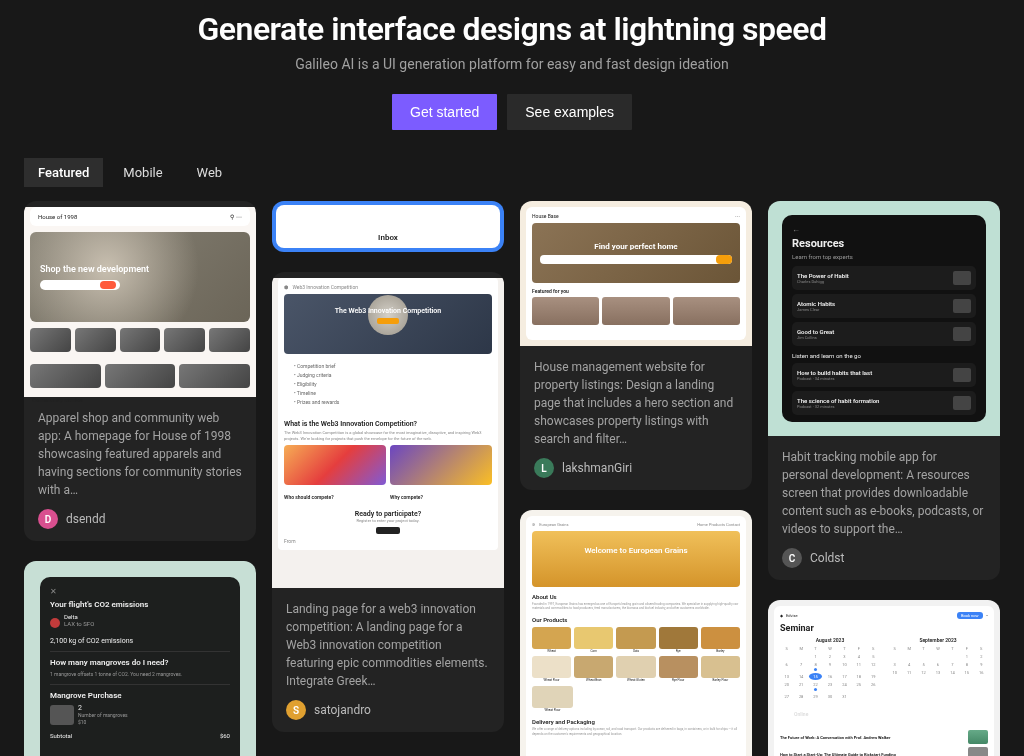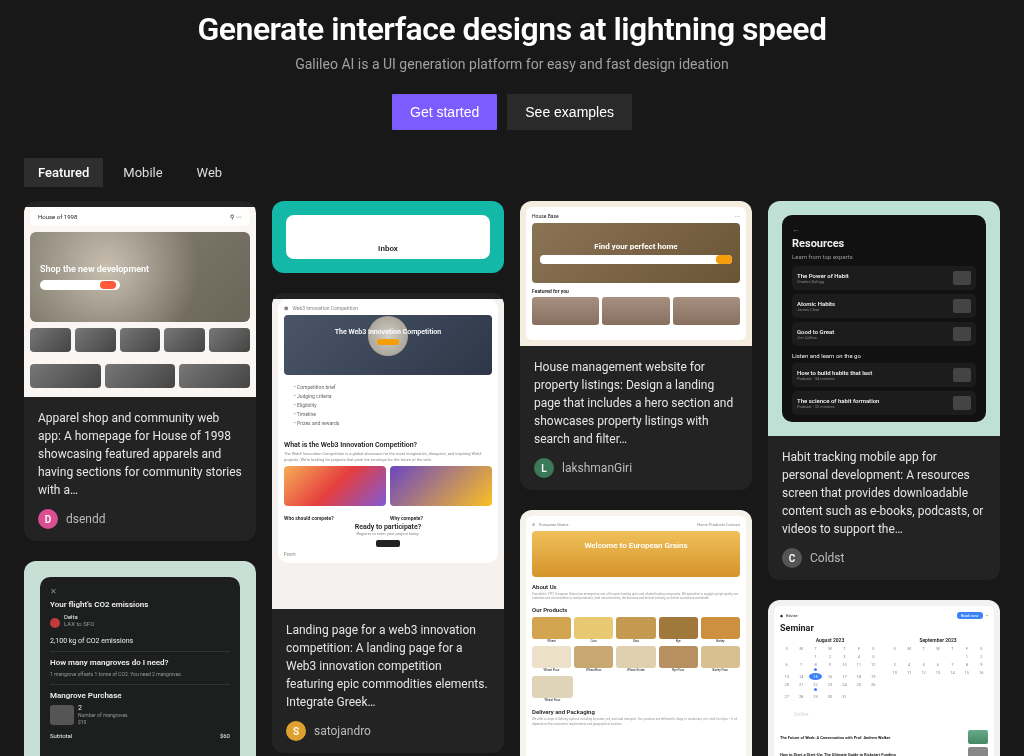--- a/index.html
+++ b/index.html
@@ -64,21 +64,21 @@
   overflow: hidden;
   margin-bottom: 16px;
   break-inside: avoid;
   display: inline-block;
   width: 100%;
 }
 .card-body { padding: 12px 14px; }
 .card-desc {
   font-size: 12px;
   line-height: 1.5;
-  color: #e5e5e5;
+  color: #a3a3a3;
   margin-bottom: 10px;
 }
 .card-user {
   display: flex;
   align-items: center;
   gap: 8px;
 }
 .avatar {
   width: 20px;
   height: 20px;
@@ -120,62 +120,62 @@
 .pv2 .sub{font-size:6px;color:#999;margin-bottom:6px;}
 .pv2 .row{display:flex;align-items:center;gap:4px;margin-bottom:2px;}
 .pv2 .logo{width:10px;height:10px;border-radius:50%;background:#c13b3b;}
 .pv2 .big{font-size:7px;margin:4px 0;}
 .pv2 .body{font-size:5px;color:#999;line-height:1.4;}
 .pv2 .sep{margin:6px 0;border-top:1px solid #333;}
 .pv2 .thumb{width:24px;height:20px;background:#555;border-radius:3px;display:inline-block;}
 .pv2 .foot{display:flex;justify-content:space-between;font-size:6px;margin-top:6px;}
 
 
-.pv3{background:#14b8a6;height:72px;padding:14px;}
+.pv3{background:#3b82f6;height:51px;padding:4px;}
 .pv3 .box{background:#fff;border-radius:8px;height:100%;display:flex;align-items:flex-end;justify-content:center;padding:6px;font-size:8px;font-weight:600;}
 
 
 .pv4{background:#f4f1ee;height:310px;}
-.pv4 .wrap{background:#fff;margin:6px;border-radius:10px;padding:6px;}
+.pv4 .wrap{background:#fff;margin:6px;border-radius:4px;padding:6px;}
 .pv4 .bar{display:flex;gap:4px;font-size:5px;color:#888;margin-bottom:4px;}
 .pv4 .hero{height:60px;background:linear-gradient(135deg,#4a5568,#2d3748);border-radius:4px;display:flex;flex-direction:column;align-items:center;justify-content:center;color:#fff;position:relative;overflow:hidden;}
 .pv4 .hero::before{content:"";position:absolute;width:40px;height:40px;background:radial-gradient(circle,#d4d0c8,#9a9488);border-radius:50%;right:50%;transform:translateX(50%);}
 .pv4 .hero span{position:relative;font-weight:600;font-size:7px;text-align:center;}
 .pv4 .hero .btn2{background:#f59e0b;width:22px;height:6px;border-radius:2px;margin-top:3px;position:relative;}
 .pv4 .list{padding:6px 10px;}
 .pv4 .li{font-size:5px;color:#666;margin:3px 0;}
 .pv4 .li::before{content:"• ";}
 .pv4 .title{font-size:7px;font-weight:600;margin:6px 0 2px;}
 .pv4 .para{font-size:4px;color:#888;line-height:1.4;}
 .pv4 .imgs{display:flex;gap:4px;margin-top:4px;}
 .pv4 .img{flex:1;height:40px;border-radius:4px;}
 .pv4 .img.a{background:linear-gradient(135deg,#f6ad55,#e53e3e,#805ad5);}
 .pv4 .img.b{background:linear-gradient(135deg,#6b46c1,#fbbf24);}
-.pv4 .foot{text-align:center;margin-top:0;}
+.pv4 .foot{text-align:center;margin-top:8px;}
 .pv4 .foot .t{font-size:7px;font-weight:600;}
 .pv4 .foot .bt{background:#222;width:24px;height:7px;border-radius:2px;margin:3px auto;}
 .pv4 .price{text-align:left;font-size:5px;margin-top:4px;color:#888;}
 
 
 .pv6{background:#f5ede0;height:145px;padding:6px;}
 .pv6 .wrap{background:#fff;border-radius:6px;height:100%;padding:6px;}
 .pv6 .bar{display:flex;justify-content:space-between;font-size:5px;margin-bottom:4px;}
 .pv6 .hero{height:60px;background:linear-gradient(135deg,#8b7355,#6b5537);border-radius:4px;display:flex;flex-direction:column;justify-content:center;padding:0 8px;color:#fff;}
 .pv6 .hero .t{font-size:8px;font-weight:700;}
 .pv6 .hero .s{background:#fff;height:9px;border-radius:4px;margin-top:4px;display:flex;}
 .pv6 .hero .s::after{content:"";width:16px;background:#f59e0b;border-radius:4px;margin-left:auto;}
 .pv6 .lbl{font-size:5px;font-weight:600;margin:5px 0 3px;}
 .pv6 .row{display:flex;gap:3px;}
 .pv6 .c{flex:1;height:28px;background:linear-gradient(#a89080,#887060);border-radius:3px;}
 
 
 .pv7{background:#f6f3ed;height:340px;padding:6px;}
 .pv7 .wrap{background:#fff;border-radius:6px;height:100%;padding:6px;}
 .pv7 .bar{display:flex;gap:4px;font-size:4px;color:#888;margin-bottom:4px;}
-.pv7 .hero{height:46px;background:linear-gradient(#f0c05a,#d4942a);border-radius:4px;display:flex;align-items:center;justify-content:center;color:#fff;font-size:8px;font-weight:600;}
+.pv7 .hero{height:56px;background:linear-gradient(#f0c05a,#d4942a);border-radius:4px;display:flex;align-items:center;justify-content:center;color:#fff;font-size:8px;font-weight:600;}
 .pv7 .title{font-size:6px;font-weight:600;margin:6px 0 2px;}
 .pv7 .para{font-size:3px;color:#999;line-height:1.4;}
 .pv7 .grid{display:grid;grid-template-columns:repeat(5,1fr);gap:3px;margin:4px 0;}
 .pv7 .g{height:22px;border-radius:3px;}
 .pv7 .lbl{font-size:3px;text-align:center;}
 
 
 .pv8{background:#bfe0d4;height:235px;padding:14px;}
 .pv8 .phone{background:#111;border-radius:10px;padding:10px;color:#eee;height:100%;}
 .pv8 .back{font-size:8px;color:#888;}

